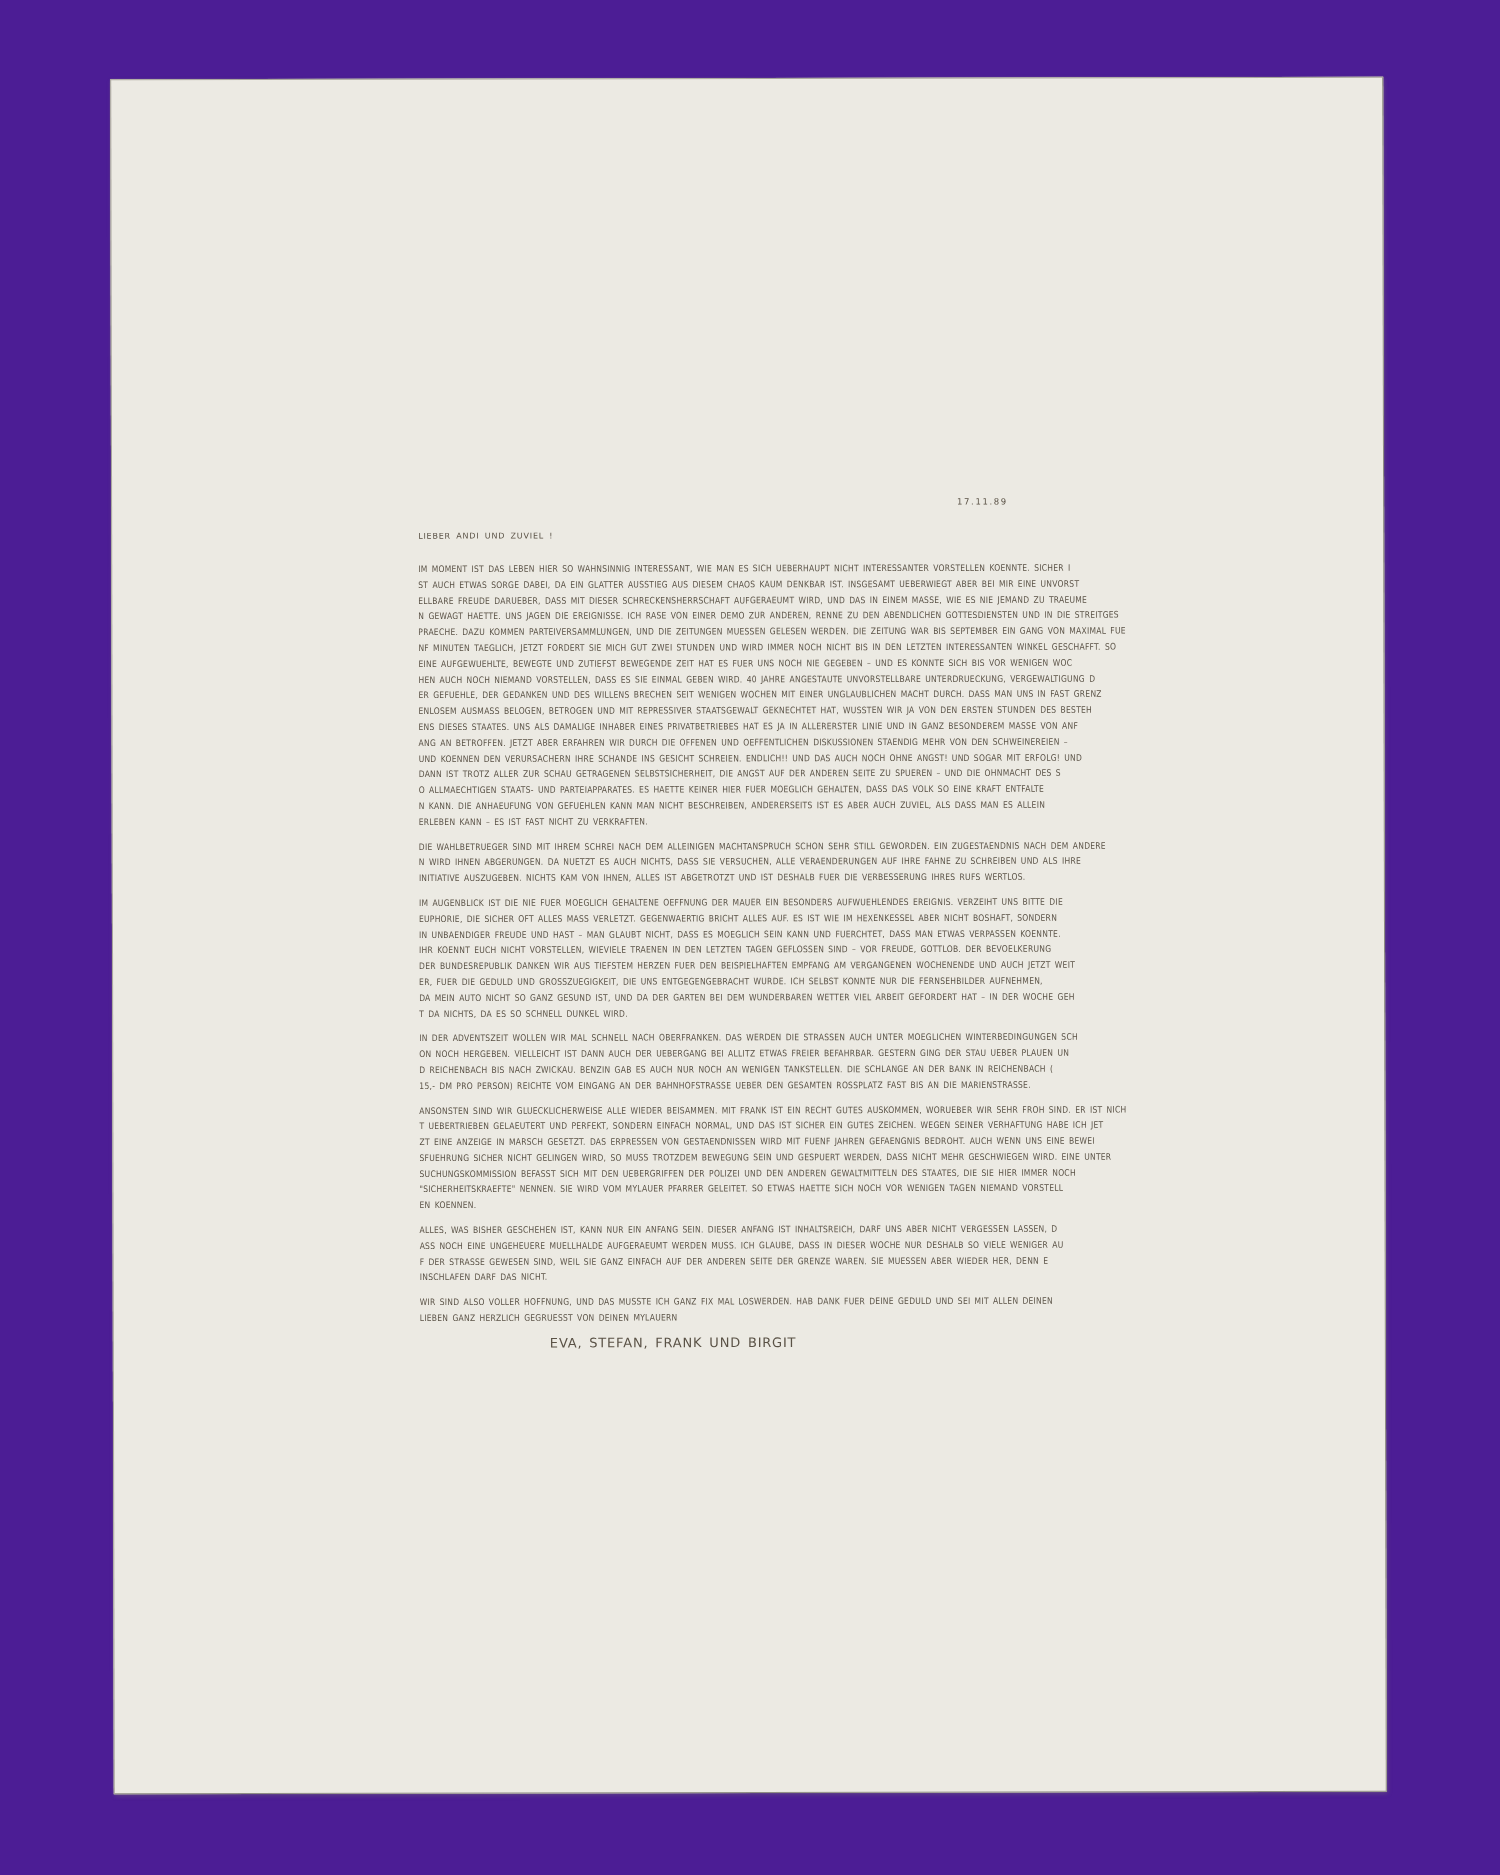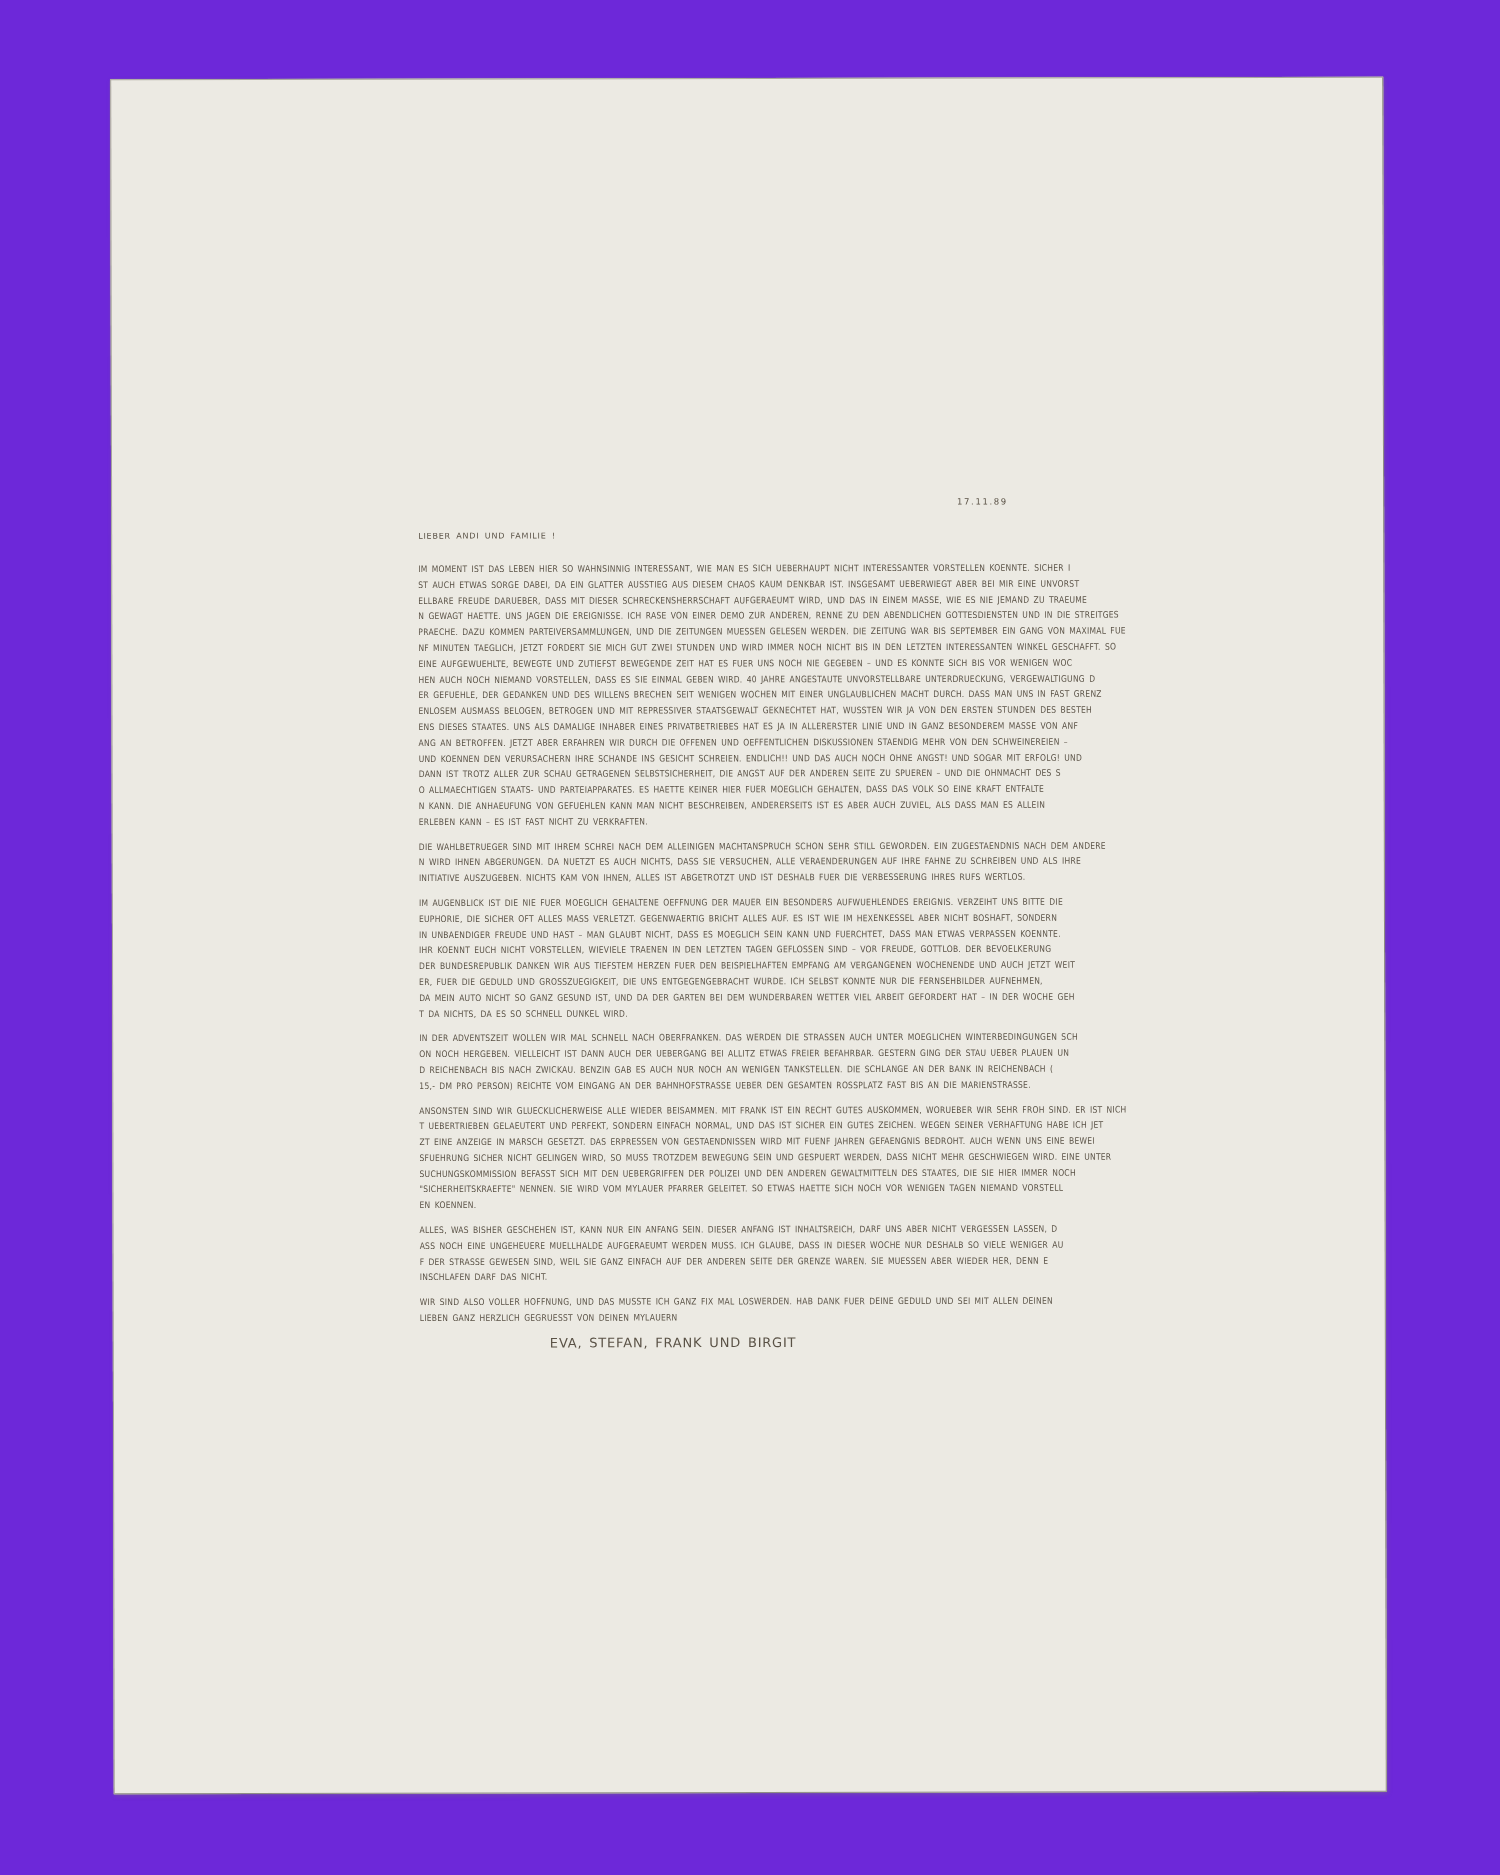--- a/index.html
+++ b/index.html
@@ -8,21 +8,21 @@
     background: #ffffff;
     width: 1500px;
     height: 1875px;
     font-family: "DejaVu Sans", sans-serif;
     overflow: hidden;
   }
   .scan-bg {
     position: relative;
     width: 1500px;
     height: 1875px;
-    background: #6d28d9;
+    background: #4c1d95;
   }
   .paper {
     position: absolute;
     left: 112px;
     top: 78px;
     width: 1271px;
     height: 1713px;
     background: linear-gradient(180deg, #edebe4 0%, #ecead
 e3 55%, #eae8e0 100%);
     background-color: #eceae3;
@@ -80,21 +80,21 @@
     font-size: 13px;
     letter-spacing: 0.8px;
   }
 </style>
 </head>
 <body>
 
 <div class="scan-bg">
   <div class="paper">
     <div class="ink date">17.11.89</div>
-    <div class="ink salutation">LIEBER ANDI UND FAMILIE !</div>
+    <div class="ink salutation">LIEBER ANDI UND ZUVIEL !</div>
     <div class="body-block">
         <div class="para">
           <div class="line ink">IM MOMENT IST DAS LEBEN HIER SO WAHNSINNIG INTERESSANT, WIE MAN ES SICH UEBERHAUPT NICHT INTERESSANTER VORSTELLEN KOENNTE. SICHER I</div>
           <div class="line ink">ST AUCH ETWAS SORGE DABEI, DA EIN GLATTER AUSSTIEG AUS DIESEM CHAOS KAUM DENKBAR IST. INSGESAMT UEBERWIEGT ABER BEI MIR EINE UNVORST</div>
           <div class="line ink">ELLBARE FREUDE DARUEBER, DASS MIT DIESER SCHRECKENSHERRSCHAFT AUFGERAEUMT WIRD, UND DAS IN EINEM MASSE, WIE ES NIE JEMAND ZU TRAEUME</div>
           <div class="line ink">N GEWAGT HAETTE. UNS JAGEN DIE EREIGNISSE. ICH RASE VON EINER DEMO ZUR ANDEREN, RENNE ZU DEN ABENDLICHEN GOTTESDIENSTEN UND IN DIE STREITGES</div>
           <div class="line ink">PRAECHE. DAZU KOMMEN PARTEIVERSAMMLUNGEN, UND DIE ZEITUNGEN MUESSEN GELESEN WERDEN. DIE ZEITUNG WAR BIS SEPTEMBER EIN GANG VON MAXIMAL FUE</div>
           <div class="line ink">NF MINUTEN TAEGLICH, JETZT FORDERT SIE MICH GUT ZWEI STUNDEN UND WIRD IMMER NOCH NICHT BIS IN DEN LETZTEN INTERESSANTEN WINKEL GESCHAFFT. SO</div>
           <div class="line ink">EINE AUFGEWUEHLTE, BEWEGTE UND ZUTIEFST BEWEGENDE ZEIT HAT ES FUER UNS NOCH NIE GEGEBEN – UND ES KONNTE SICH BIS VOR WENIGEN WOC</div>
           <div class="line ink">HEN AUCH NOCH NIEMAND VORSTELLEN, DASS ES SIE EINMAL GEBEN WIRD. 40 JAHRE ANGESTAUTE UNVORSTELLBARE UNTERDRUECKUNG, VERGEWALTIGUNG D</div>

